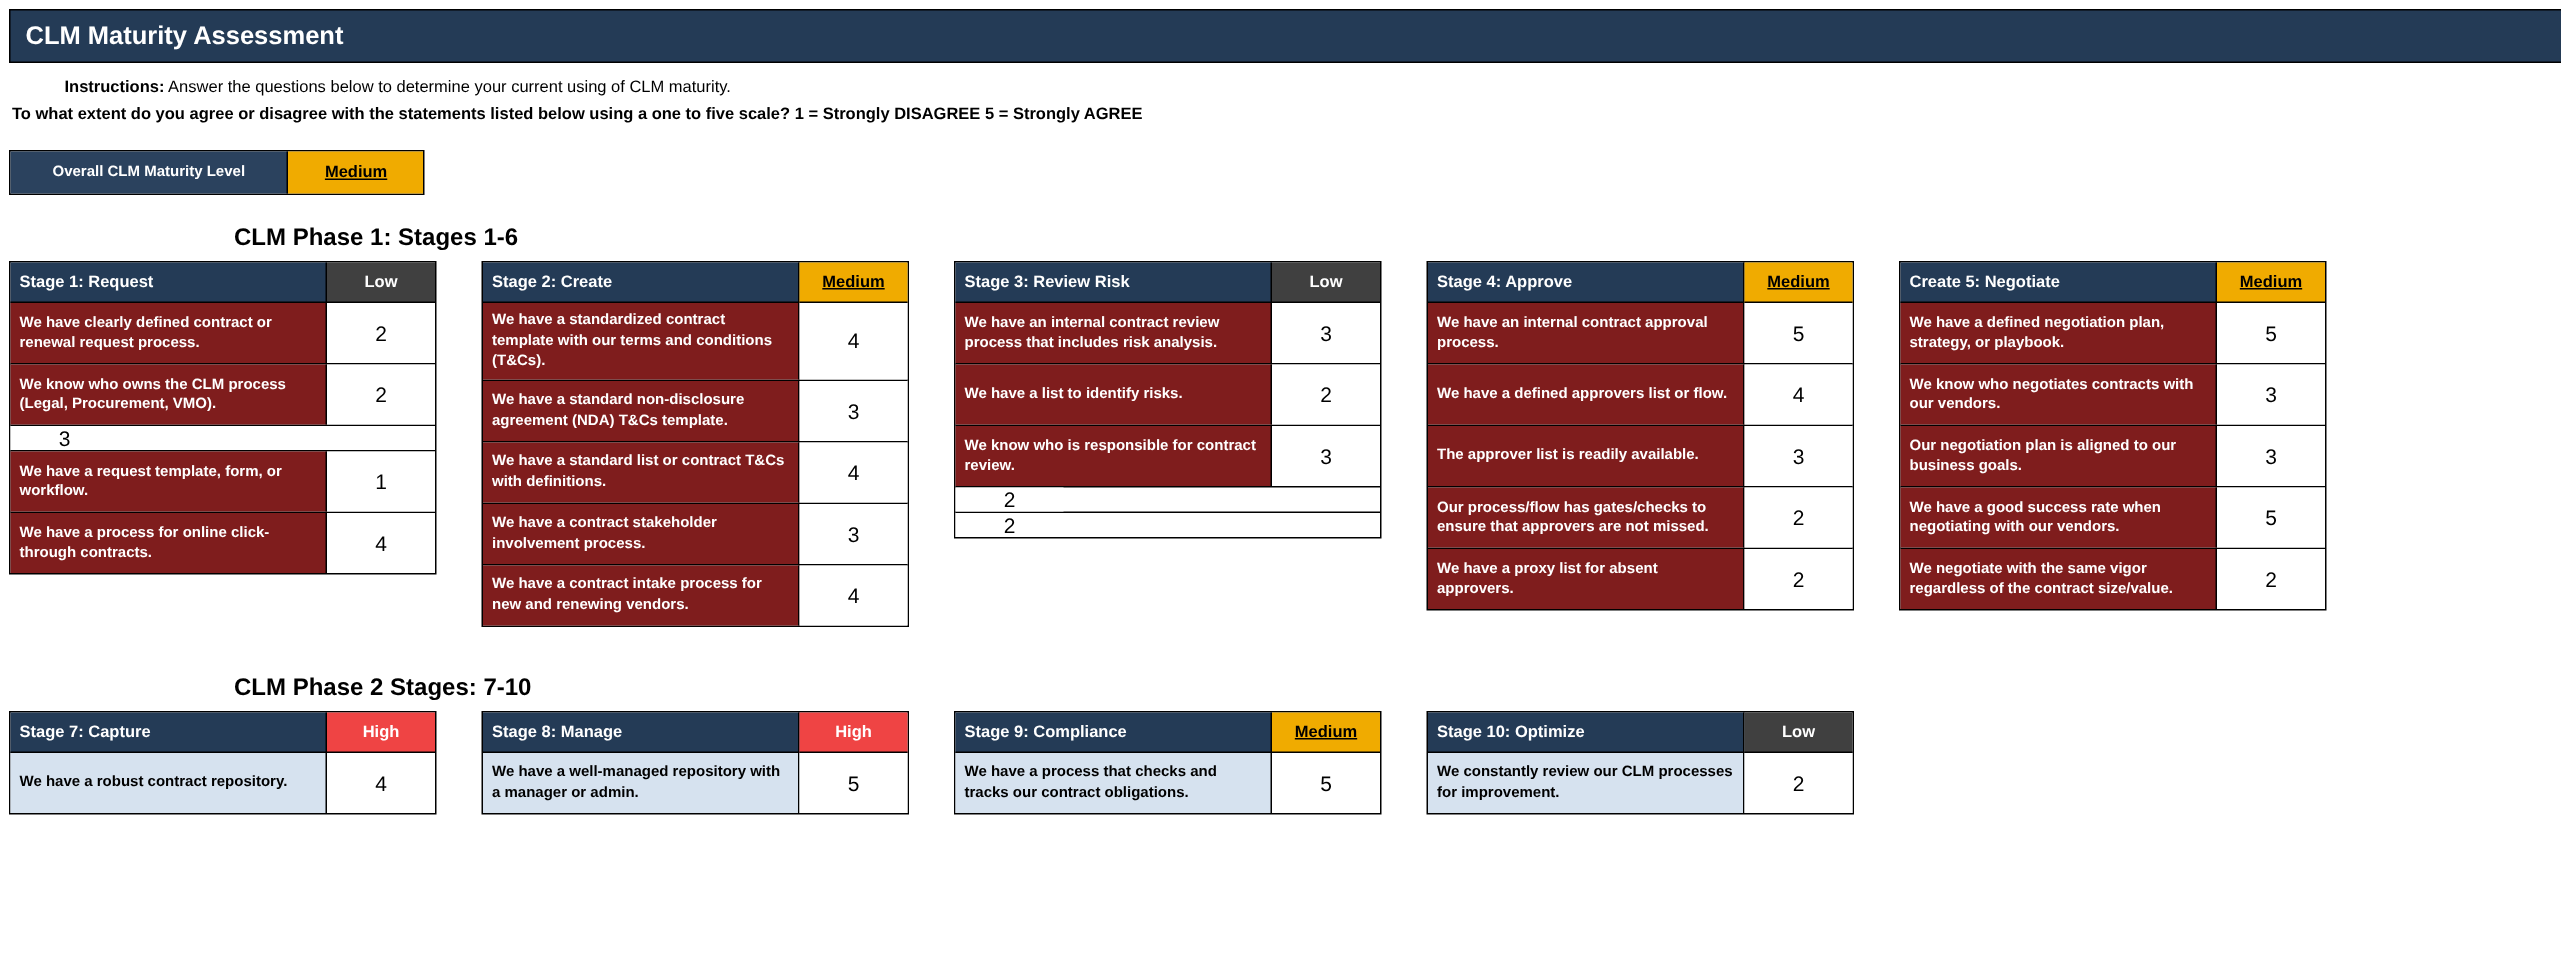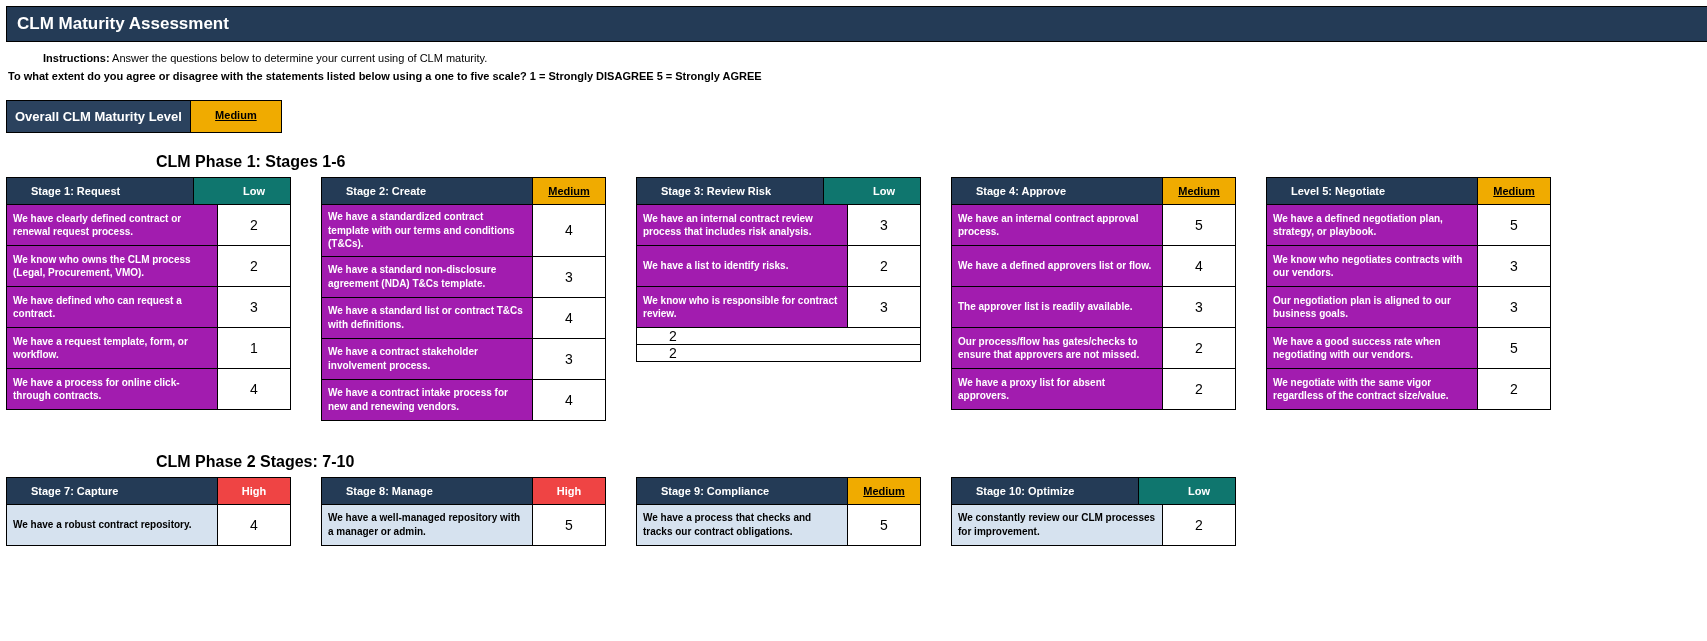--- a/index.html
+++ b/index.html
@@ -27,23 +27,23 @@
 .scale-q { margin: 6px 2px 14px; font-size: 11px; font-weight: bold; }
 .overall-wrap {
   display: inline-flex;
   border: 1px solid #000;
   margin: 4px 0 14px;
 }
 .overall-label {
   background: #2b425e;
   color: #fff;
   font-weight: bold;
-  padding: 8px 8px;
+  padding: 8px 28px;
   border-right: 1px solid #000;
-  font-size: 13px;
+  font-size: 10px;
 }
 .overall-badge {
   width: 90px;
   text-align: center;
   font-size: 11px;
   font-weight: bold;
   padding: 8px 0;
 }
 .phase-title {
   font-size: 16px;
@@ -62,21 +62,21 @@
 }
 .stage-header {
   display: flex;
 }
 .stage-name {
   flex: 1;
   background: #243b56;
   color: #fff;
   font-weight: bold;
   font-size: 11px;
-  padding: 7px 24px;
+  padding: 7px 6px;
   border-bottom: 1px solid #000;
   border-right: 1px solid #000;
 }
 .stage-badge {
   width: 72px;
   text-align: center;
   font-weight: bold;
   font-size: 11px;
   padding: 7px 0;
   border-bottom: 1px solid #000;
@@ -100,24 +100,24 @@
 }
 .q-val {
   width: 72px;
   background: #fff;
   text-align: center;
   font-size: 14px;
   display: flex;
   align-items: center;
   justify-content: center;
 }
-.bg-blue  { background: #a21caf; }
+.bg-blue  { background: #7f1d1d; }
 .bg-lblue { background: #d6e2ef; color:#000 !important; }
 .bg-lblue.q-text { color:#000; }
-.badge-low    { background:#0f766e; color:#fff;padding-left:24px; }
+.badge-low    { background:#404040; color:#fff; }
 .badge-medium { background:#f0ab00; color:#000;text-decoration:underline; }
 .badge-high   { background:#ef4444; color:#fff; }
 </style>
 </head>
 <body>
 
 
 
 <div class="title-bar">CLM Maturity Assessment</div>
 
@@ -141,21 +141,20 @@
       </div>
       <div class="q-row">
         <div class="q-text bg-blue">We have clearly defined contract or renewal request process.</div>
         <div class="q-val">2</div>
       </div>
       <div class="q-row">
         <div class="q-text bg-blue">We know who owns the CLM process (Legal, Procurement, VMO).</div>
         <div class="q-val">2</div>
       </div>
       <div class="q-row">
-        <div class="q-text bg-blue">We have defined who can request a contract.</div>
         <div class="q-val">3</div>
       </div>
       <div class="q-row">
         <div class="q-text bg-blue">We have a request template, form, or workflow.</div>
         <div class="q-val">1</div>
       </div>
       <div class="q-row">
         <div class="q-text bg-blue">We have a process for online click-through contracts.</div>
         <div class="q-val">4</div>
       </div>
@@ -231,21 +230,21 @@
         <div class="q-text bg-blue">Our process/flow has gates/checks to ensure that approvers are not missed.</div>
         <div class="q-val">2</div>
       </div>
       <div class="q-row">
         <div class="q-text bg-blue">We have a proxy list for absent approvers.</div>
         <div class="q-val">2</div>
       </div>
     </div>
     <div class="stage">
       <div class="stage-header">
-        <div class="stage-name">Level 5: Negotiate</div>
+        <div class="stage-name">Create 5: Negotiate</div>
         <div class="stage-badge badge-medium">Medium</div>
       </div>
       <div class="q-row">
         <div class="q-text bg-blue">We have a defined negotiation plan, strategy, or playbook.</div>
         <div class="q-val">5</div>
       </div>
       <div class="q-row">
         <div class="q-text bg-blue">We know who negotiates contracts with our vendors.</div>
         <div class="q-val">3</div>
       </div>

